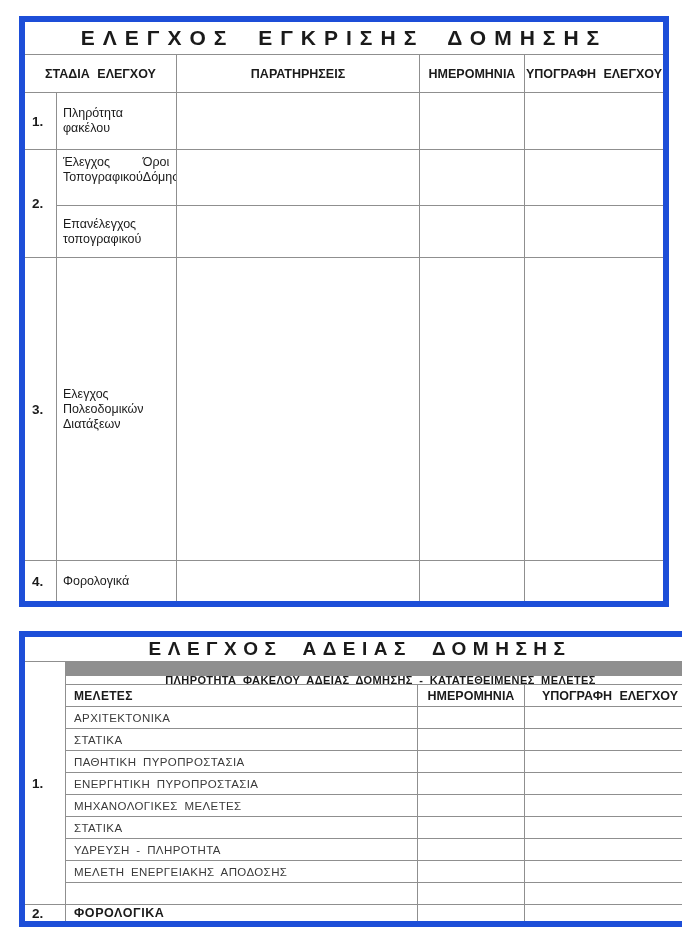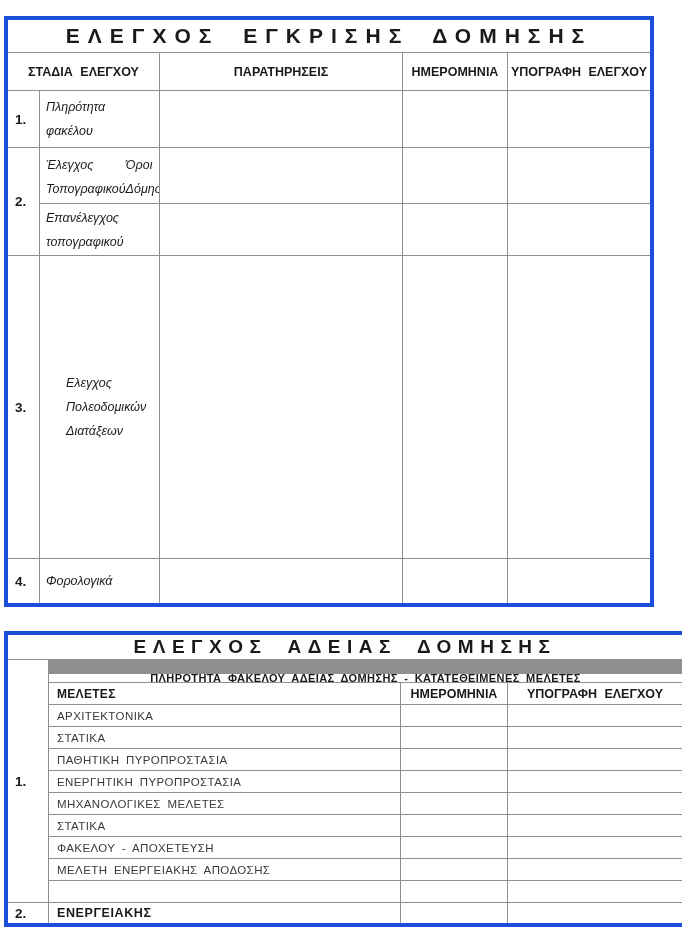--- a/index.html
+++ b/index.html
@@ -11,23 +11,23 @@
   }
   #page {
     position: relative;
     width: 682px;
     height: 946px;
     background: #ffffff;
     overflow: hidden;
   }
   .formtable {
     position: absolute;
-    left: 4px;
+    left: 19px;
     box-sizing: border-box;
-    border: 4px solid #1d4ed8;
+    border: 6px solid #1d4ed8;
     background: #8f8f8f; 
     display: grid;
     gap: 1px;
   }
   #table1 {
     top: 16px;
     width: 650px;
     height: 591px;
     grid-template-columns: 31px 119px 242px 104px 1fr;
     grid-template-rows: 32px 37px 56px 55px 51px 302px 1fr;
@@ -68,26 +68,25 @@
   }
   .num {
     justify-content: flex-start;
     padding-left: 7px;
     font-weight: bold;
     font-size: 13.5px;
   }
   .desc {
     padding: 4px 6px;
     font-size: 12.5px;
-    line-height: 24px;
-    font-style: italic;
+    line-height: 15px;
   }
   .desc .wrap-80 { display: inline-block; width: 80px; }
   .desc .wrap-95 { display: inline-block; width: 95px; }
-  .desc .wrap-100 { display: inline-block; width: 100px; margin-left: 20px; }
+  .desc .wrap-100 { display: inline-block; width: 100px; }
   .stage2a {
     flex-direction: row;
     align-items: flex-start;
     justify-content: space-between;
     padding-top: 5px;
     padding-bottom: 2px;
   }
   .subtitle-cell {
     justify-content: center;
     font-weight: bold;
@@ -205,31 +204,31 @@
     <div class="cell"></div>
 
     <div class="cell study">ΜΗΧΑΝΟΛΟΓΙΚΕΣ ΜΕΛΕΤΕΣ</div>
     <div class="cell"></div>
     <div class="cell"></div>
 
     <div class="cell study">ΣΤΑΤΙΚΑ</div>
     <div class="cell"></div>
     <div class="cell"></div>
 
-    <div class="cell study">ΦΑΚΕΛΟΥ - ΑΠΟΧΕΤΕΥΣΗ</div>
+    <div class="cell study">ΥΔΡΕΥΣΗ - ΠΛΗΡΟΤΗΤΑ</div>
     <div class="cell"></div>
     <div class="cell"></div>
 
     <div class="cell study">ΜΕΛΕΤΗ ΕΝΕΡΓΕΙΑΚΗΣ ΑΠΟΔΟΣΗΣ</div>
     <div class="cell"></div>
     <div class="cell"></div>
 
     <div class="cell study"></div>
     <div class="cell"></div>
     <div class="cell"></div>
 
     <div class="cell num">2.</div>
-    <div class="cell study bold-row">ΕΝΕΡΓΕΙΑΚΗΣ</div>
+    <div class="cell study bold-row">ΦΟΡΟΛΟΓΙΚΑ</div>
     <div class="cell"></div>
     <div class="cell"></div>
   </div>
 
 </div>
 
 </body></html>

